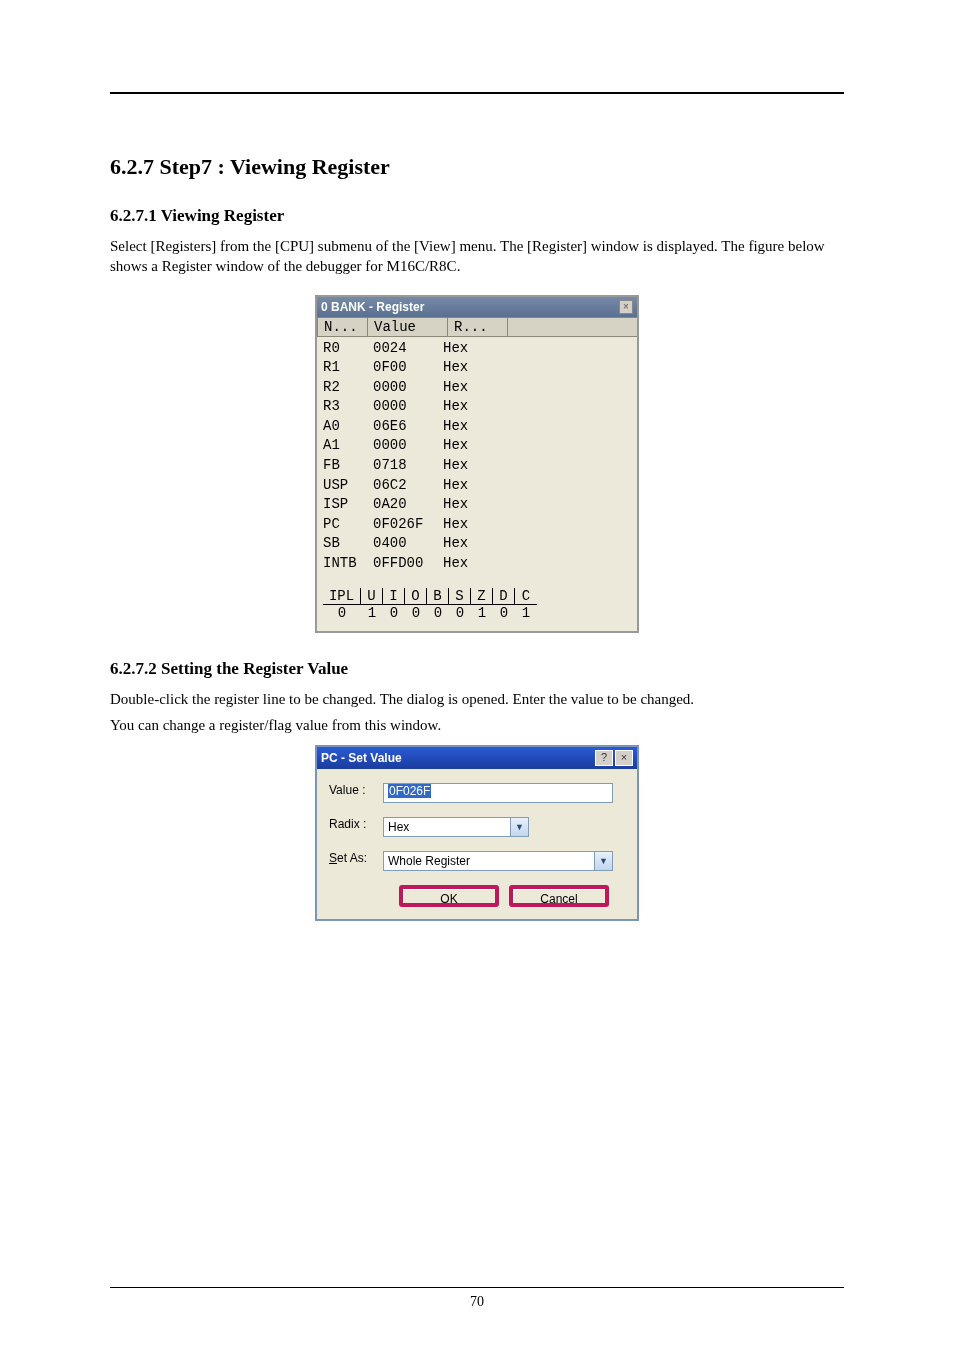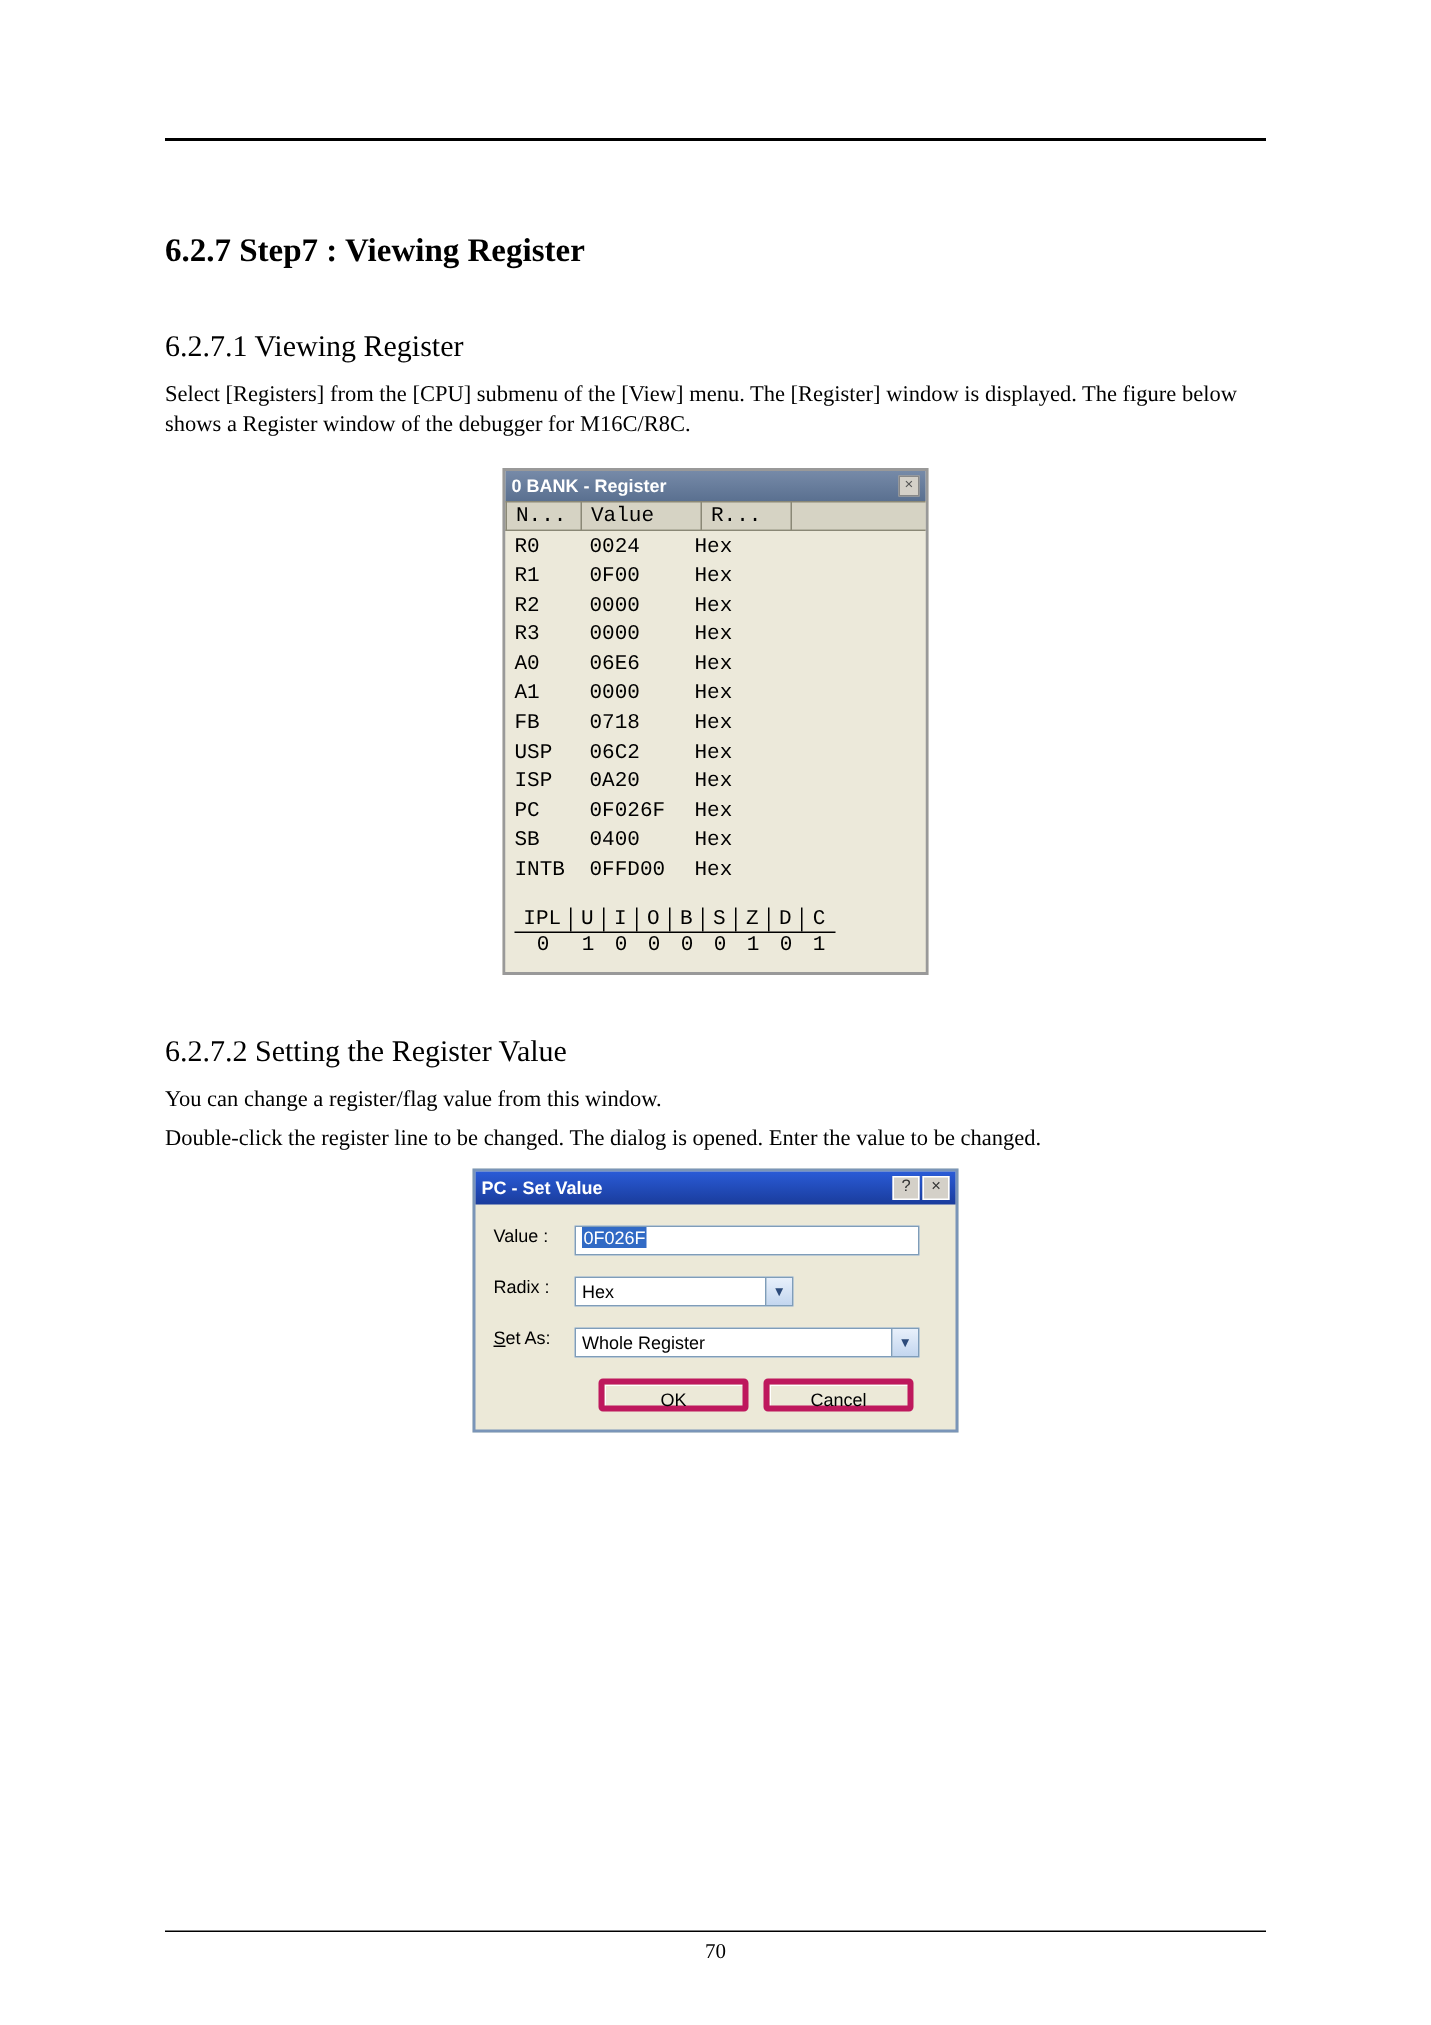--- a/index.html
+++ b/index.html
@@ -24,33 +24,33 @@
     margin-bottom: 14px;
   }
   p.body {
     font-family: "Times New Roman", serif;
     font-size: 15px;
     line-height: 1.35;
     margin-bottom: 6px;
   }
   h3.sub-title {
     font-family: "Times New Roman", serif;
-    font-size: 20px;
-    font-weight: normal;
-    margin-top: 40px;
+    font-size: 17px;
+    font-weight: bold;
+    margin-top: 26px;
     margin-bottom: 10px;
   }
   
   .reg-wrap {
     display: flex;
     justify-content: center;
     margin: 18px 0 4px 0;
   }
   .reg-window {
-    width: 284px;
+    width: 324px;
     border: 2px solid #999;
     background: #ebe8d8;
     font-family: "Courier New", monospace;
     font-size: 14px;
     color: #000;
   }
   .reg-titlebar {
     background: linear-gradient(#768aa8, #5a7090);
     color: #fff;
     height: 20px;
@@ -358,22 +358,22 @@
               <span class="flag-cell">1</span>
               <span class="flag-cell">0</span>
               <span class="flag-cell">1</span>
             </div>
         </div>
       </div>
     </div>
   </div>
 
   <h3 class="sub-title">6.2.7.2 Setting the Register Value</h3>
+  <p class="body">Double-click the register line to be changed. The dialog is opened. Enter the value to be changed.</p>
   <p class="body">You can change a register/flag value from this window.</p>
-  <p class="body">Double-click the register line to be changed. The dialog is opened. Enter the value to be changed.</p>
 
   <div class="dlg-wrap">
     <div class="dlg">
       <div class="dlg-titlebar">
         <span class="dlg-title">PC - Set Value</span>
         <span class="win-btn">?</span>
         <span class="win-btn">×</span>
       </div>
       <div class="dlg-body">
         <div class="dlg-row">

